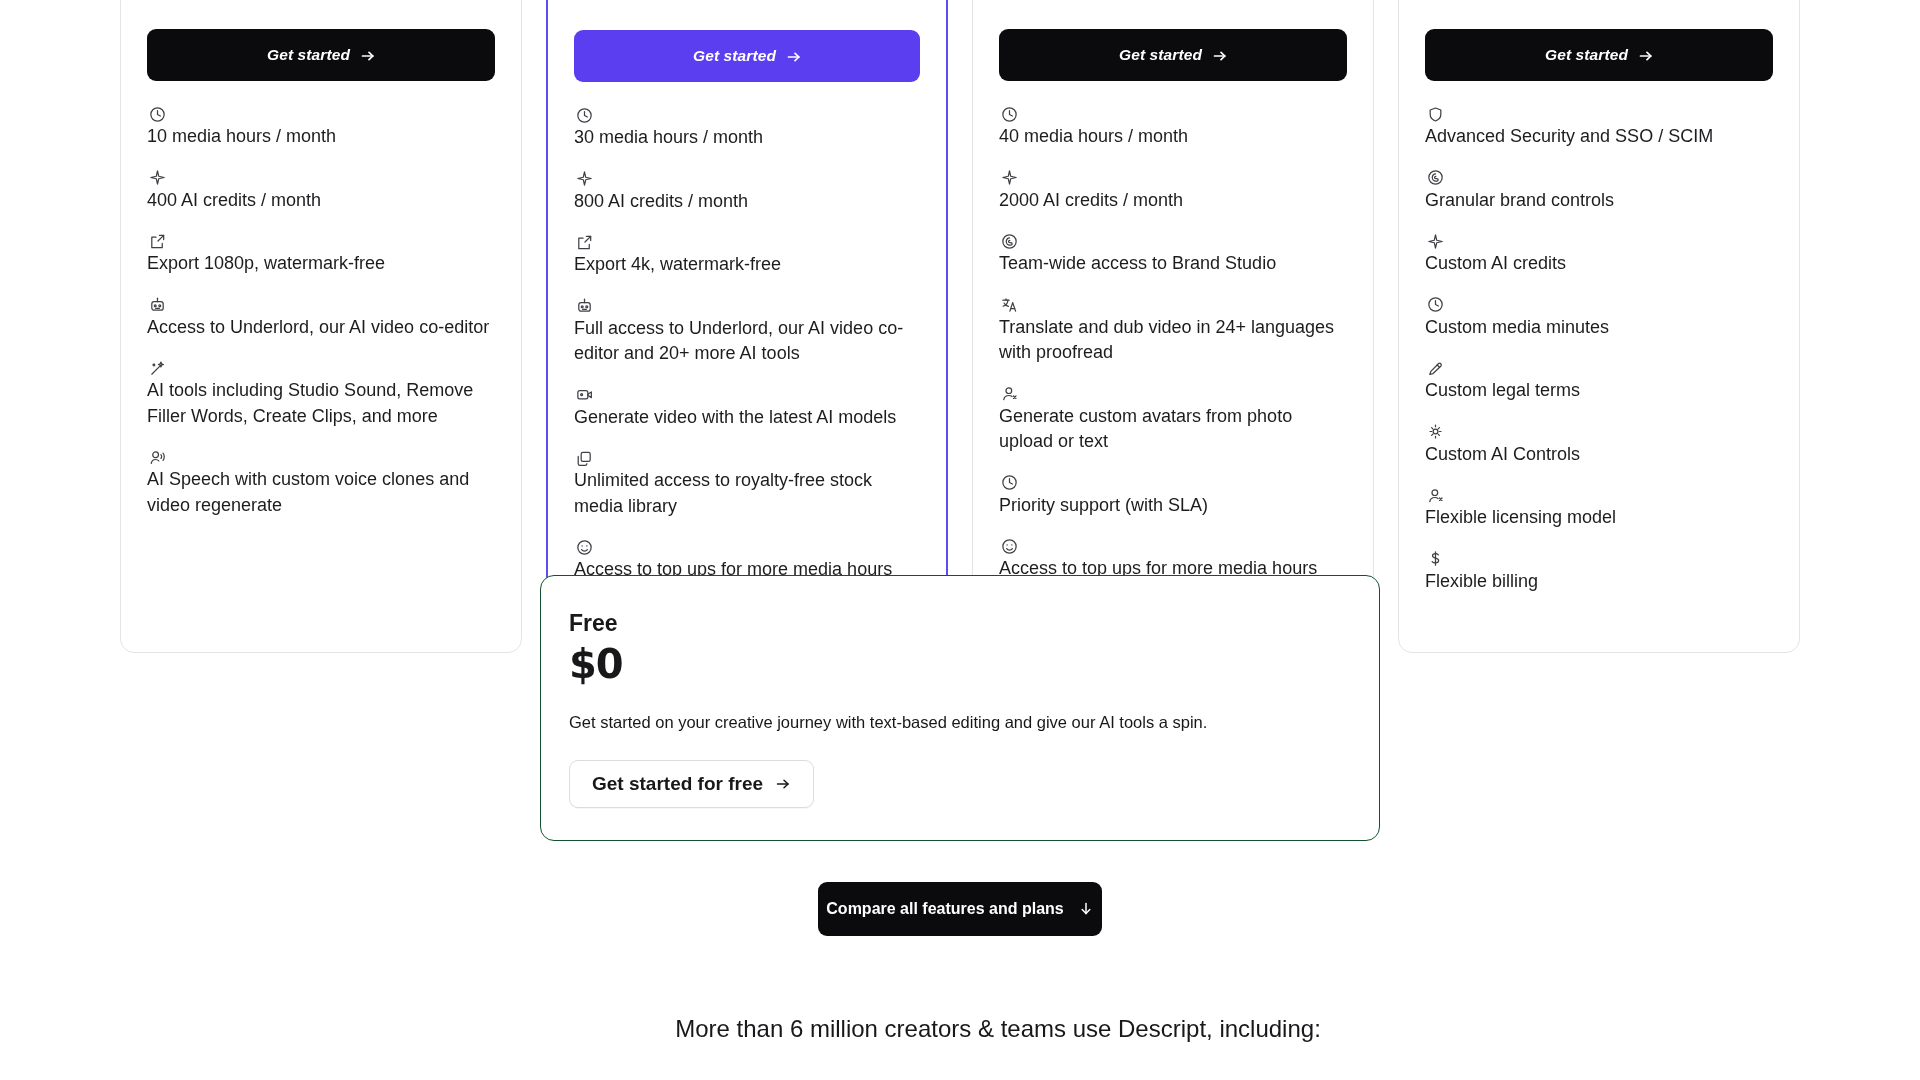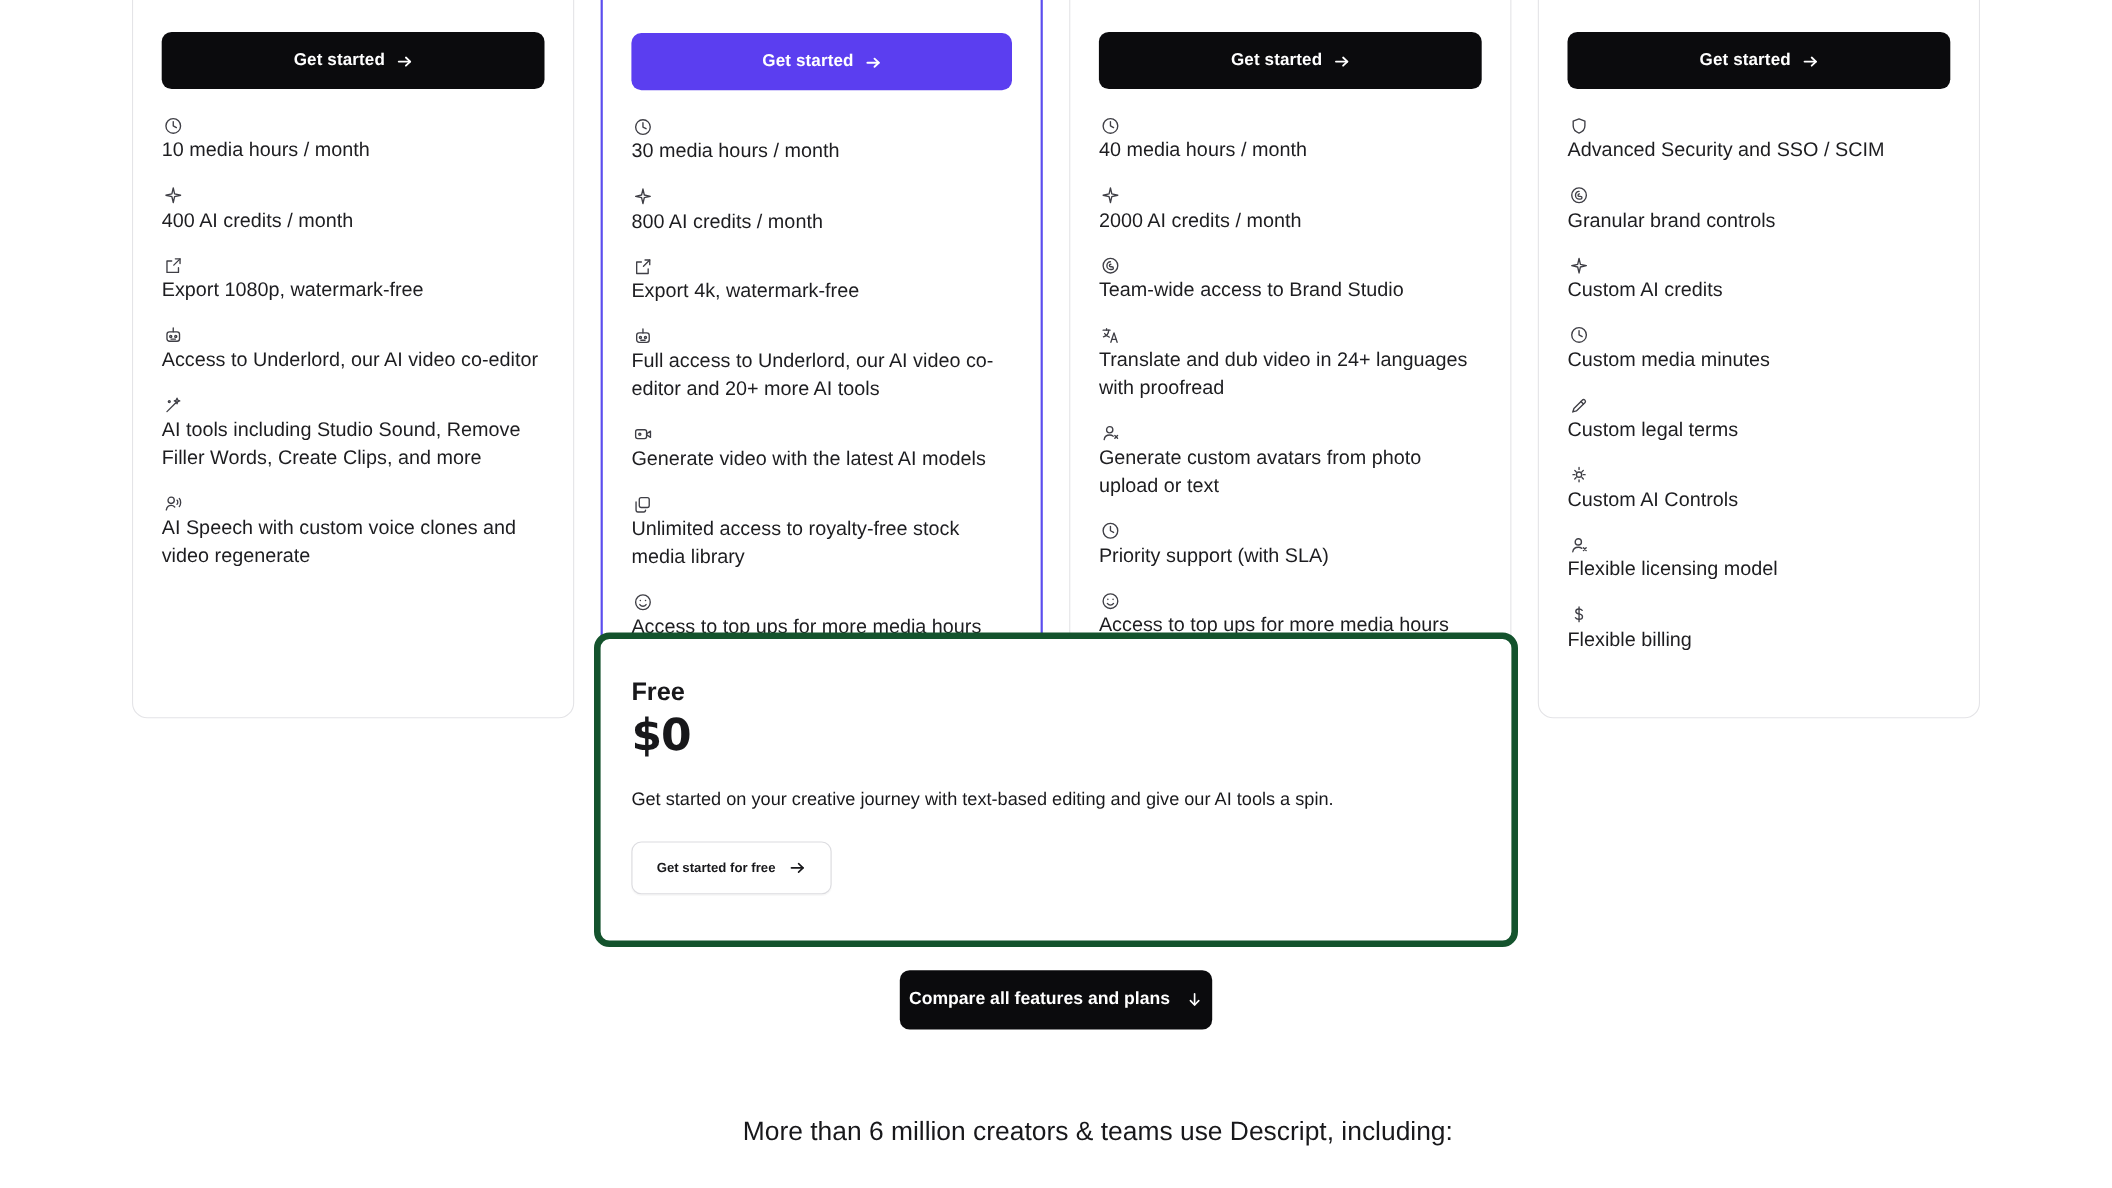--- a/index.html
+++ b/index.html
@@ -50,20 +50,21 @@
     height: 52px;
     border-radius: 9px;
     background: #0b0b0d;
     color: #fff;
     font-size: 15.5px;
     font-weight: 700;
     border: none;
     cursor: pointer;
     width: 100%;
     letter-spacing: .1px;
+    font-style: italic;
   }
   .cta.purple { background: #5b3ef0; }
   .cta .arrow {
     display: inline-block;
     width: 15px; height: 15px;
   }
 
   .features {
     list-style: none;
     margin: 22px 0 0 0;
@@ -91,23 +92,23 @@
   .features li .ftxt { flex: 1 1 auto; }
 
   
   .free-card {
     position: absolute;
     top: 575px;
     left: 540px;
     width: 840px;
     min-height: 262px;
     background: #fff;
-    border: 6px solid #14532d;
+    border: 1px solid #14532d;
     border-radius: 14px;
-    padding: 34px 28px 42px 28px;
+    padding: 34px 28px 32px 28px;
   }
   .free-title {
     font-size: 23px;
     font-weight: 700;
     margin: 0 0 4px 0;
   }
   .free-price {
     font-size: 40px;
     font-weight: 700;
     letter-spacing: -1px;
@@ -121,21 +122,21 @@
   }
   .free-btn {
     display: inline-flex;
     align-items: center;
     gap: 12px;
     height: 48px;
     padding: 0 22px;
     background: #fff;
     border: 1px solid #dcdce0;
     border-radius: 9px;
-    font-size: 12px;
+    font-size: 19px;
     font-weight: 700;
     color: #18181b;
     cursor: pointer;
     box-shadow: 0 1px 1px rgba(0,0,0,.03);
   }
 
   
   .compare-wrap {
     position: absolute;
     top: 882px;

